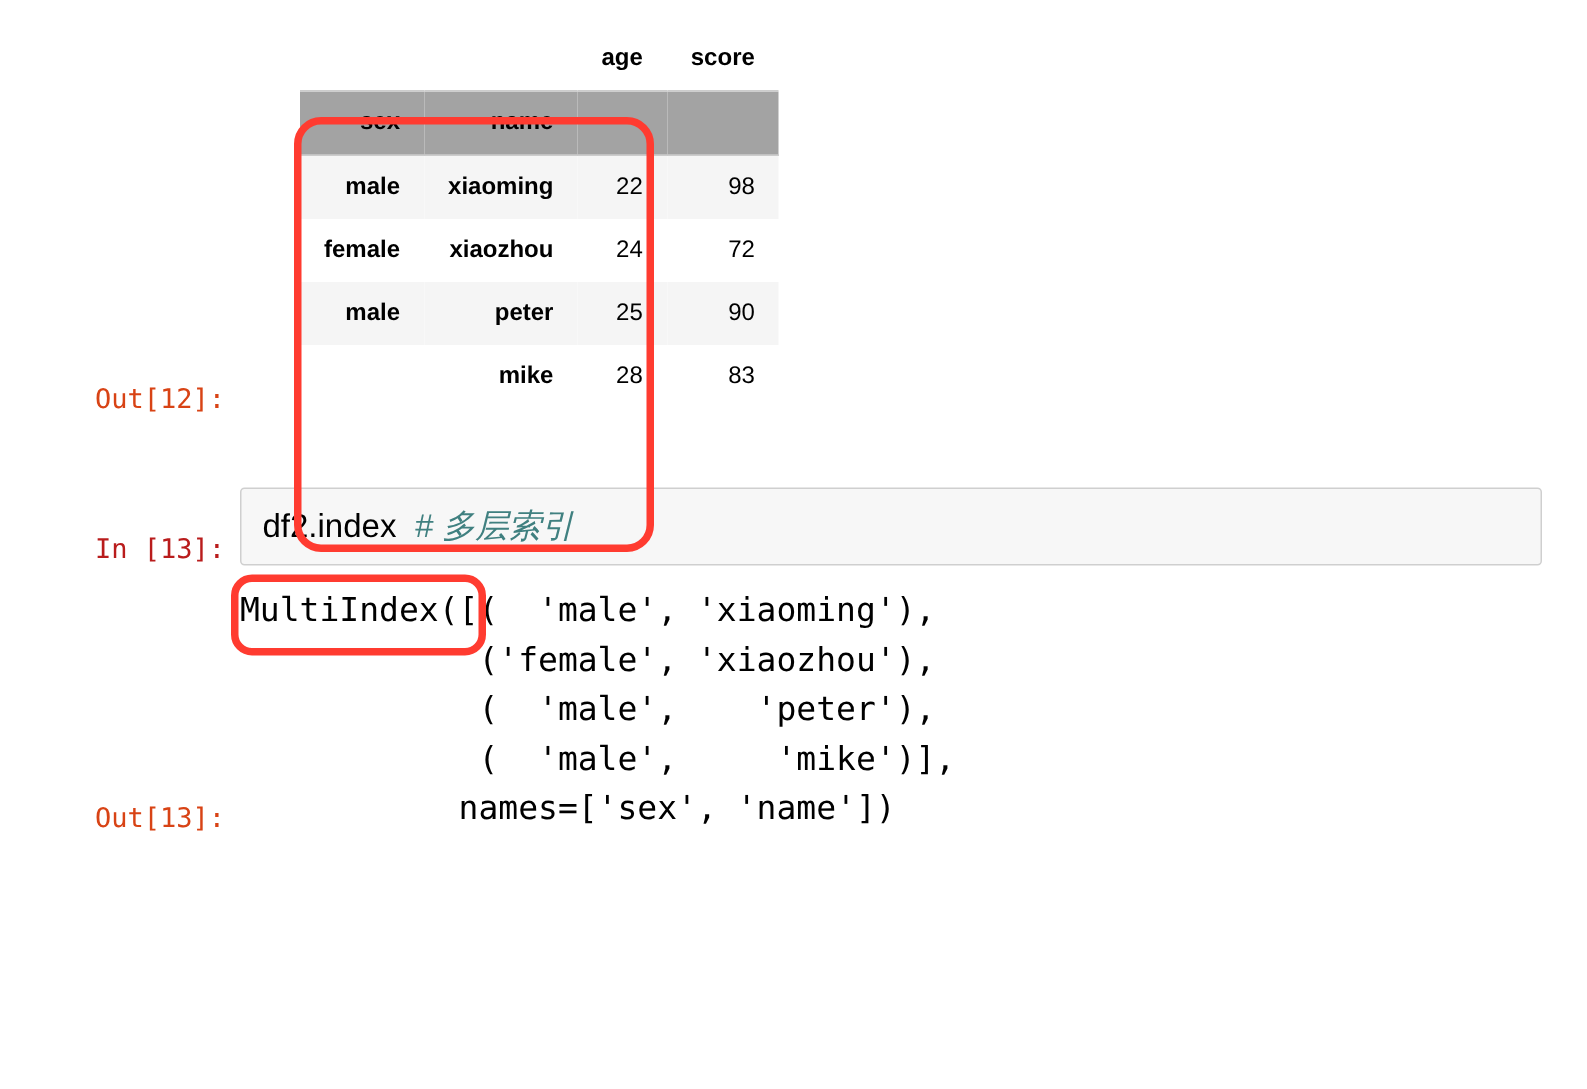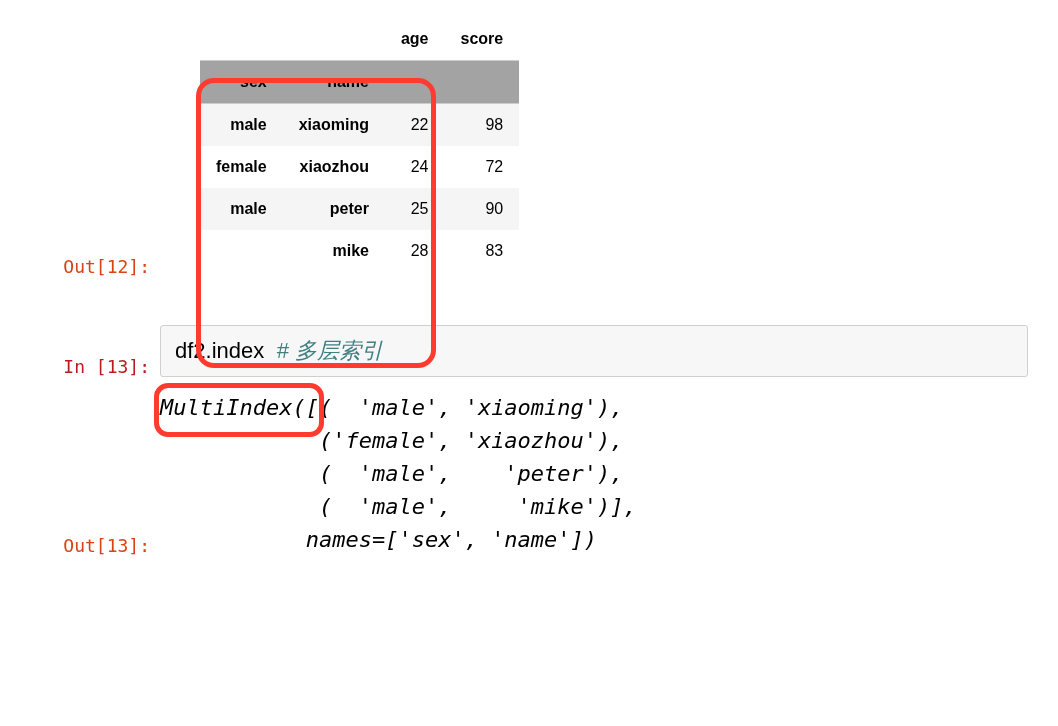--- a/index.html
+++ b/index.html
@@ -80,21 +80,20 @@
     flex: 1;
   }
   .code-input .code-expr { color: #000; }
   .code-input .comment { color: #408080; font-style: italic; }
   .mono-output {
     font-family: "Menlo", "Monaco", "Consolas", monospace;
     font-size: 22px;
     white-space: pre;
     line-height: 1.5;
     position: relative;
-    font-style: italic;
   }
   .highlight-box-2 {
     position: absolute;
     border: 5px solid #ff3b30;
     border-radius: 14px;
     pointer-events: none;
   }
   .spacer { height: 40px; }
 </style>
 </head>

